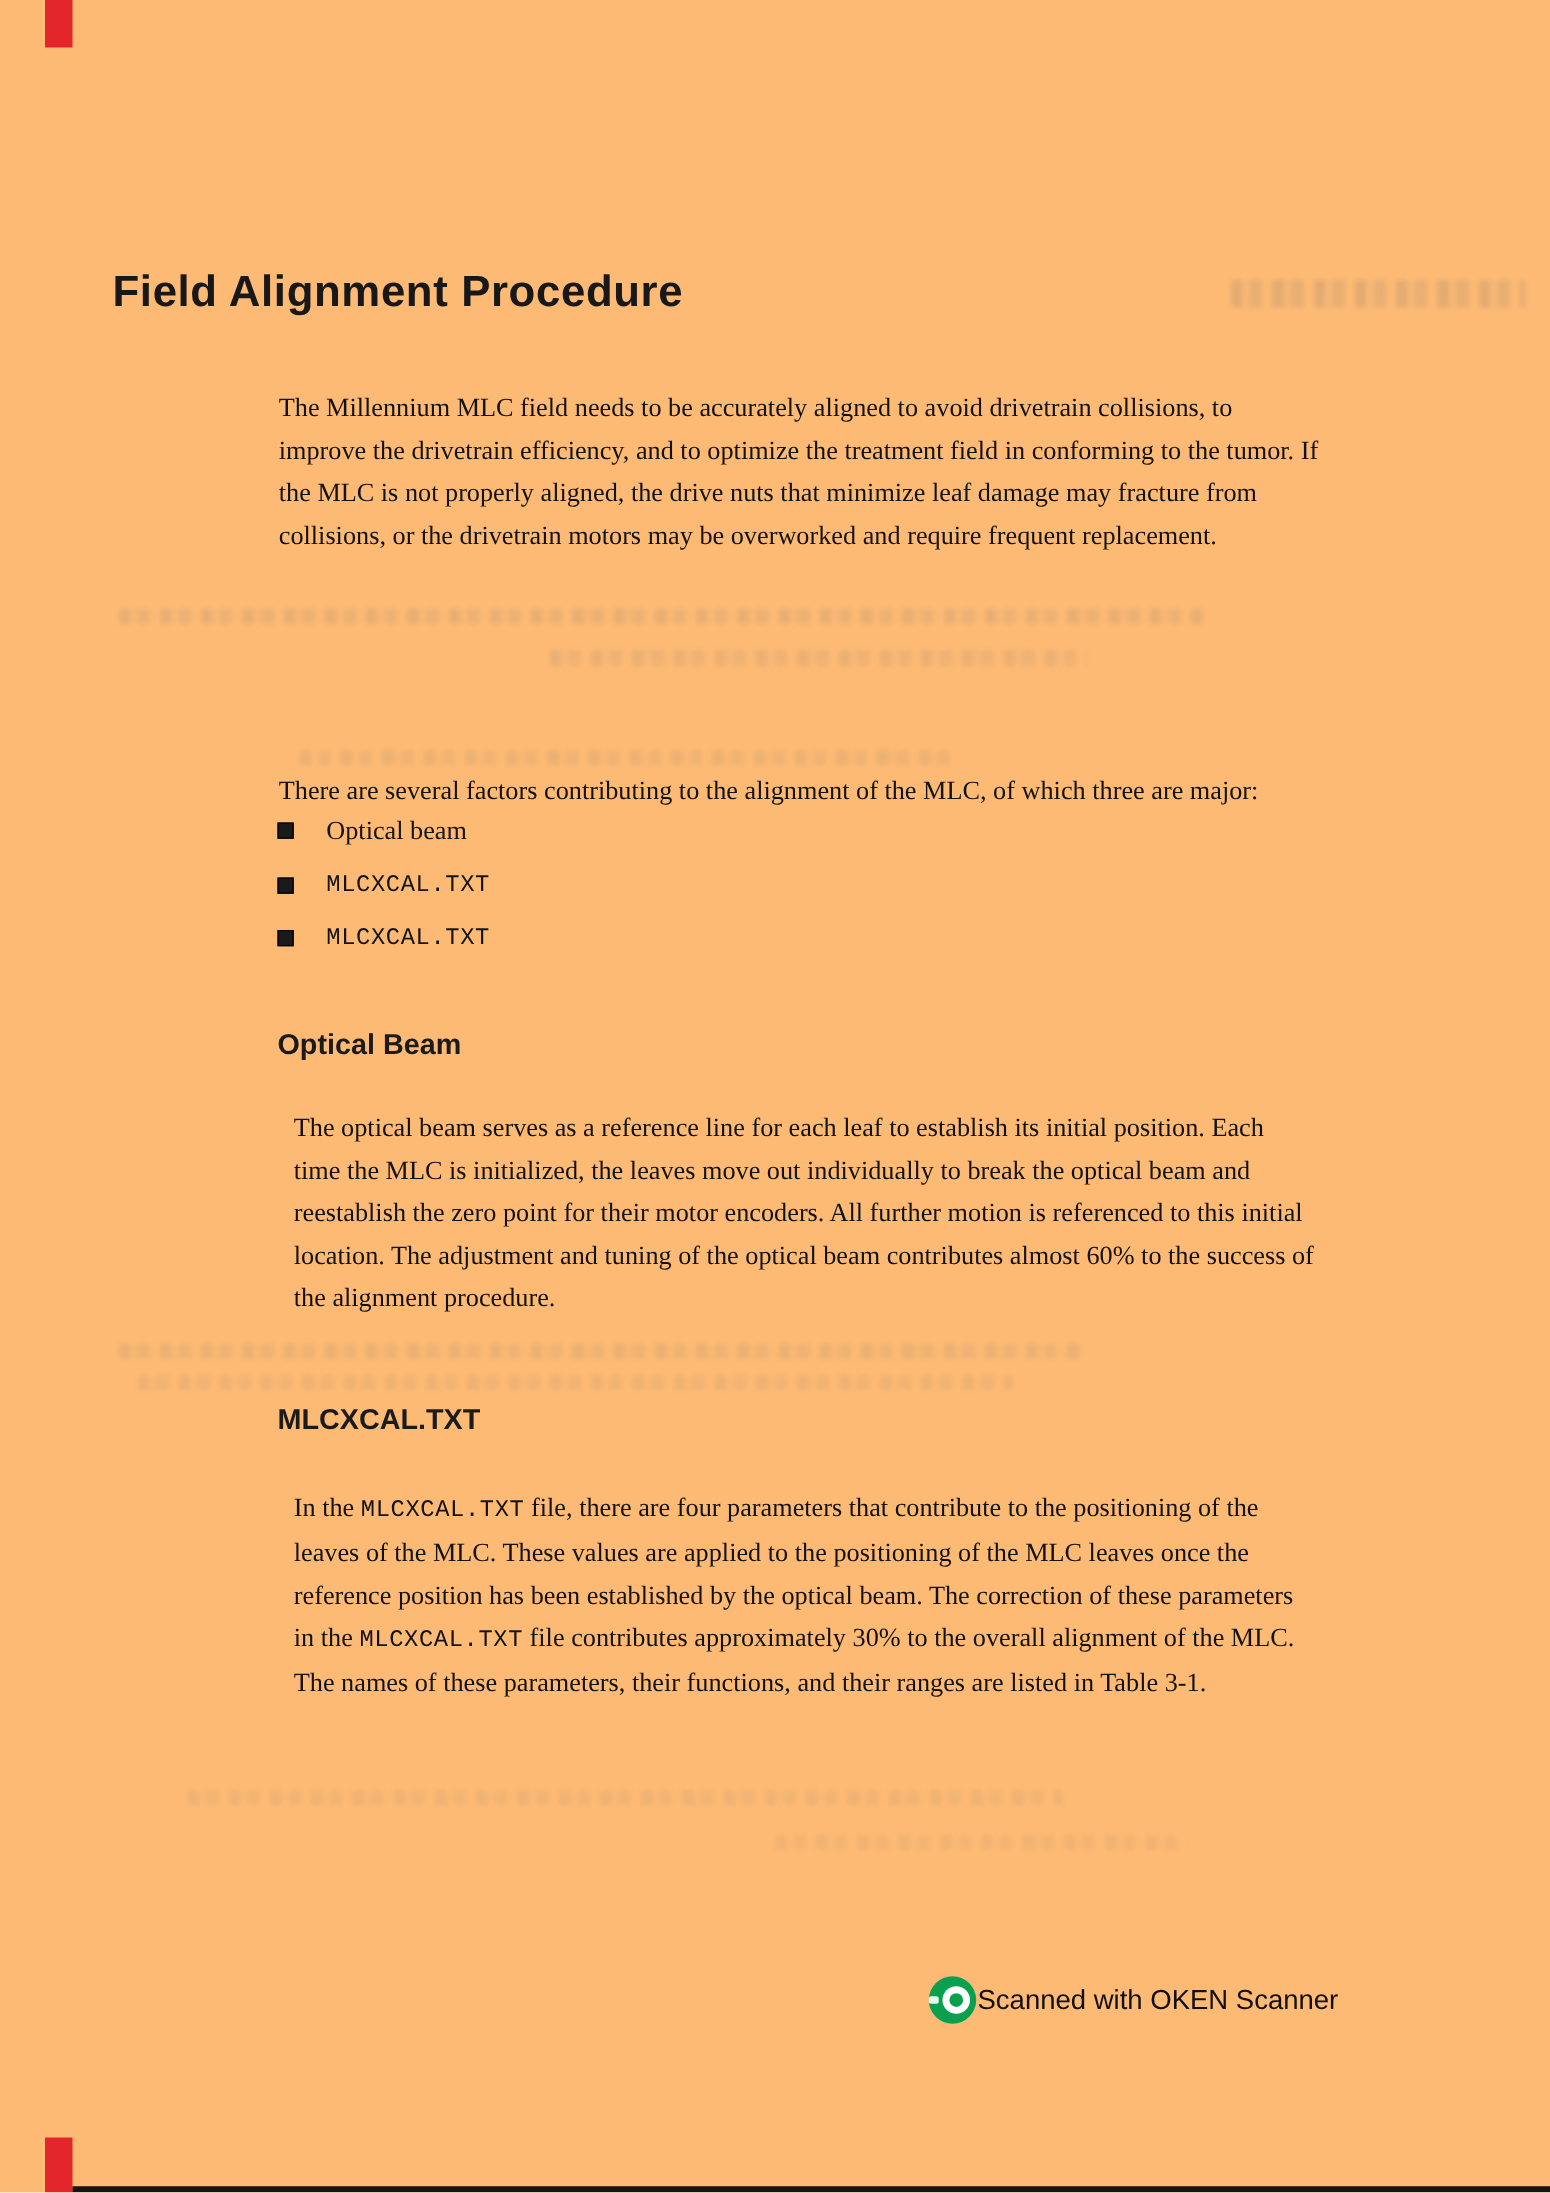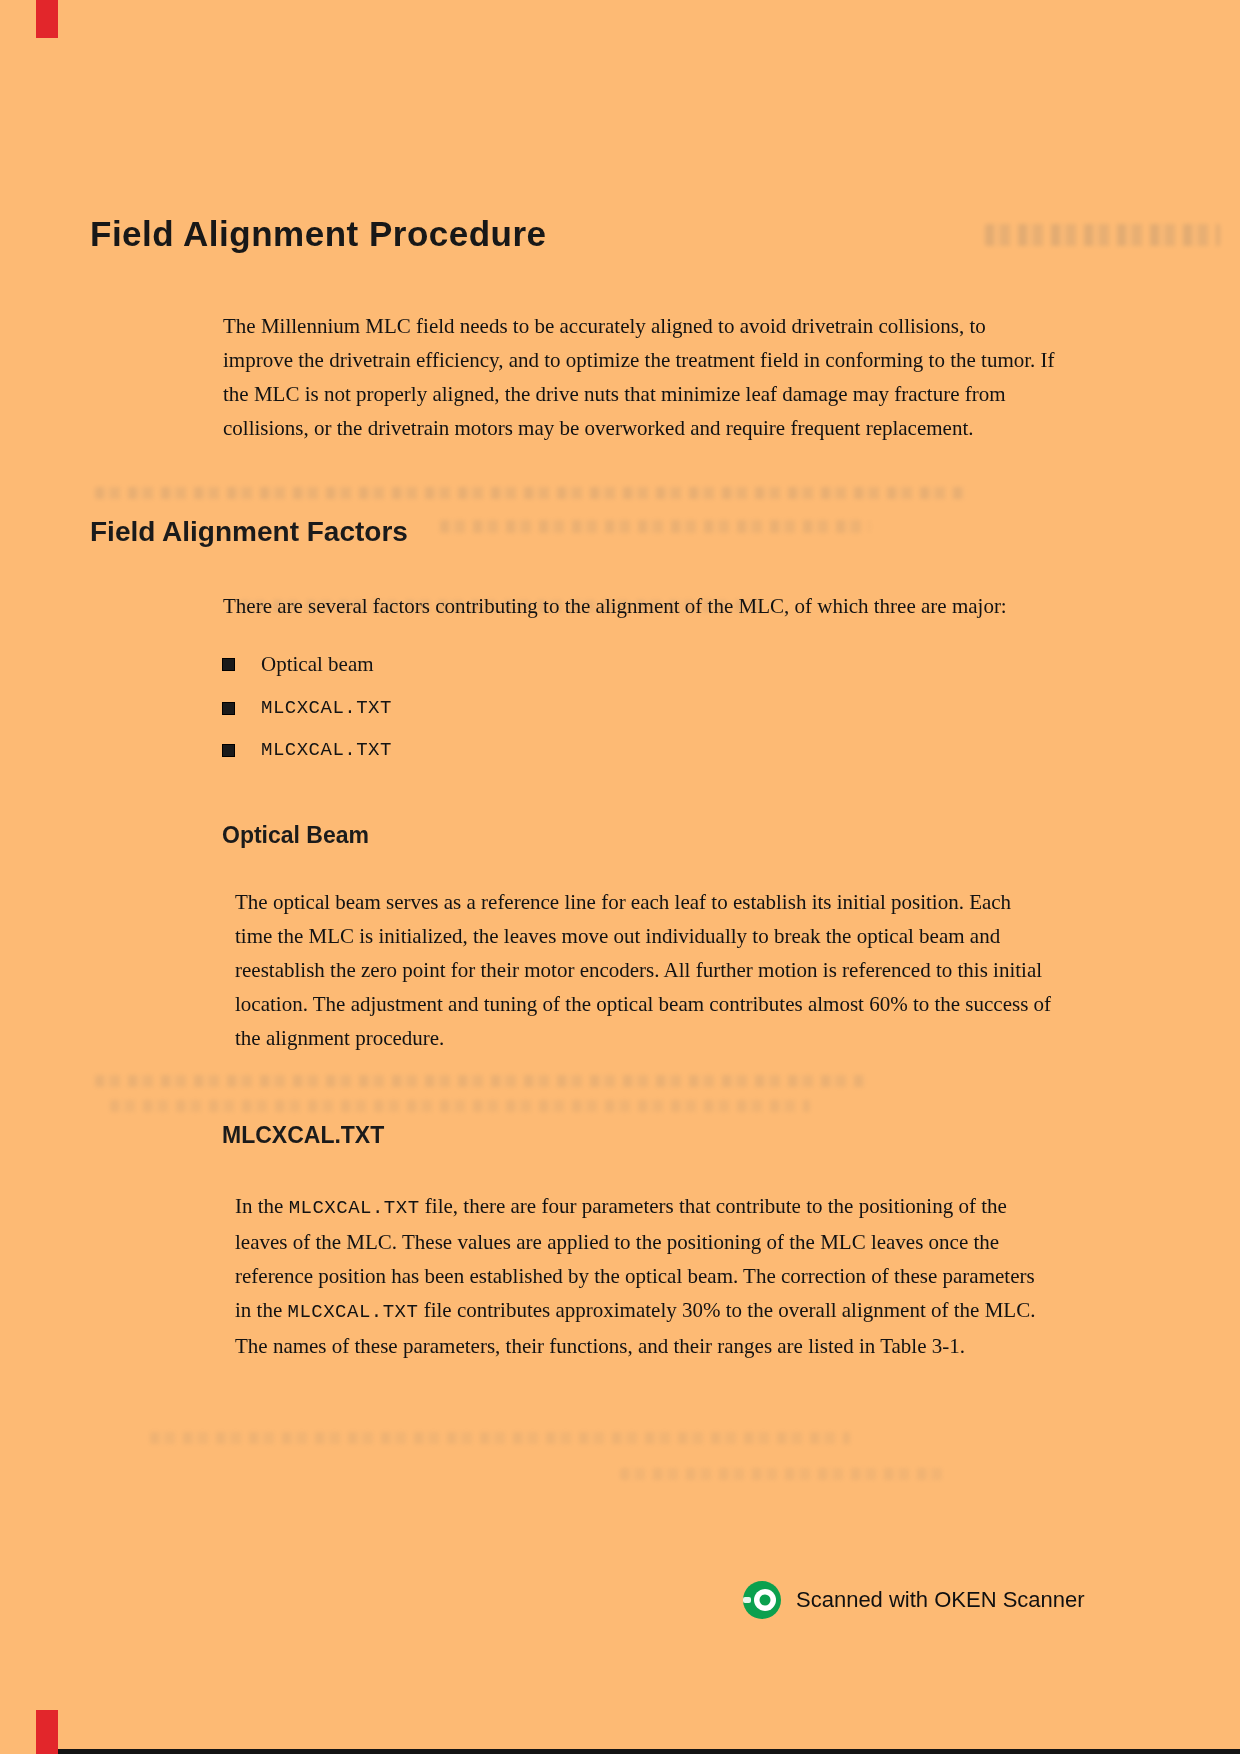--- a/index.html
+++ b/index.html
@@ -50,21 +50,21 @@
   .sq{
     width:11px;height:11px;background:#1a1a1a;border:1px solid #000;
     margin-right:26px;flex:0 0 auto;
   }
   .bullet-label{font-size:21px;}
   .bullet-label.mono{font-size:19px;}
 
   
   .scanner-badge{
     position:absolute;left:742px;top:1580px;
-    display:flex;align-items:center;gap:14px;
+    display:flex;align-items:center;
   }
   .scanner-badge .logo{width:40px;height:40px;flex:0 0 auto;}
   .scanner-badge .txt{
     font-family:"Liberation Sans", sans-serif;
     font-size:22px;color:#101010;
   }
 
   
   .smudge{
     position:absolute;border-radius:2px;filter:blur(2px);
@@ -96,23 +96,22 @@
   <div class="smudge a4"></div>
   <div class="smudge a5"></div>
   <div class="smudge a6"></div>
   <div class="smudge a7"></div>
   <div class="smudge a8"></div>
 
   <h1 class="title">Field Alignment Procedure</h1>
 
   <p class="body" style="left:210px;top:296px;width:832px;">The Millennium MLC field needs to be accurately aligned to avoid drivetrain collisions, to improve the drivetrain efficiency, and to optimize the treatment field in conforming to the tumor. If the MLC is not properly aligned, the drive nuts that minimize leaf damage may fracture from collisions, or the drivetrain motors may be overworked and require frequent replacement.</p>
 
-  <h2 class="section" style="top:516px;">Field Alignment Factors</h2>
 
-  <p class="body" style="left:210px;top:576px;width:832px;">There are several factors contributing to the alignment of the MLC, of which three are major:</p>
+  <p class="body" style="left:210px;top:602px;width:832px;">There are several factors contributing to the alignment of the MLC, of which three are major:</p>
 
   <ul class="bullets">
     <li>
       <span class="sq"></span>
       <span class="bullet-label">Optical beam</span>
     </li>
     <li>
       <span class="sq"></span>
       <span class="bullet-label mono">MLCXCAL.TXT</span>
     </li>

